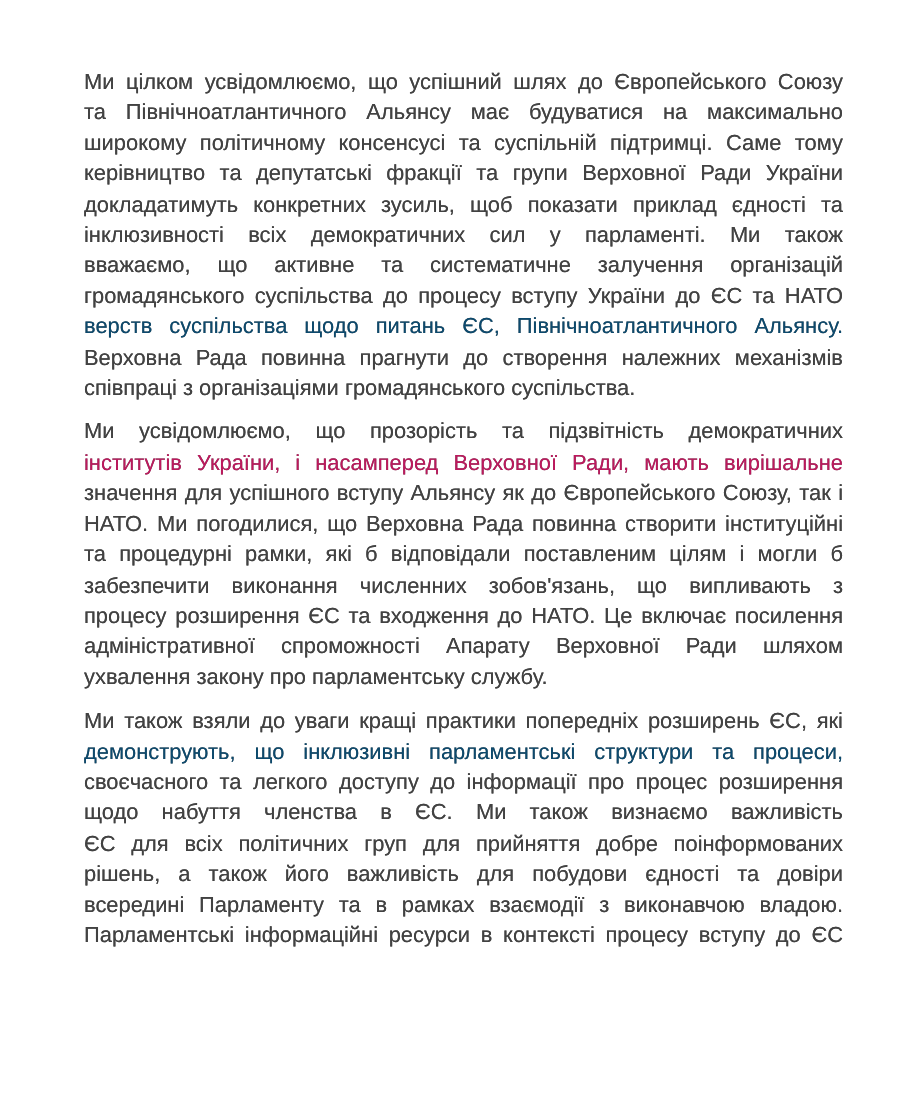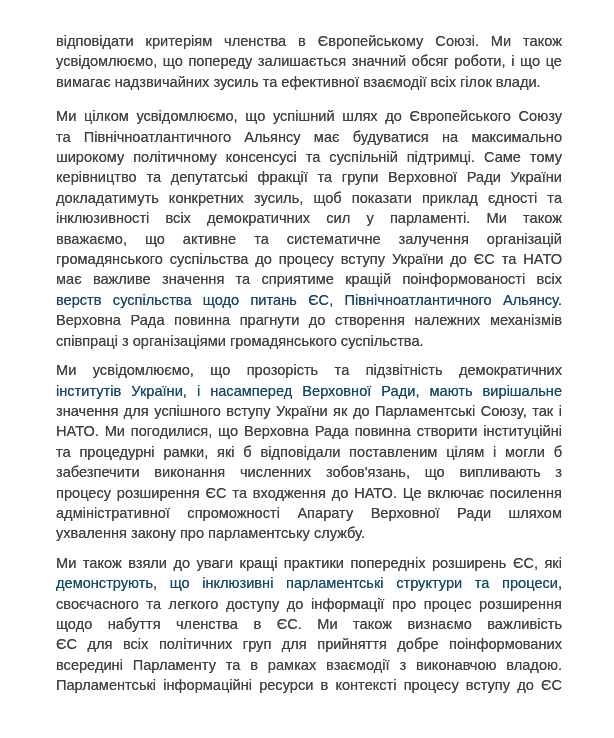--- a/index.html
+++ b/index.html
@@ -33,51 +33,46 @@
   }
   .doc-line.last-left {
     text-align-last: left;
   }
 </style>
 </head>
 <body>
 
 <div class="page" id="doc" style="background: rgb(255, 255, 255);">
     <div class="para">
-      <div class="doc-line" style="color: rgb(66, 66, 66);">відповідати критеріям членства в Європейському Союзі. Ми також</div>
-      <div class="doc-line" style="color: rgb(66, 66, 66);">усвідомлюємо, що попереду залишається значний обсяг роботи, і що це</div>
-      <div class="doc-line last-left" style="color: rgb(66, 66, 66);">вимагає надзвичайних зусиль та ефективної взаємодії всіх гілок влади.</div>
-    </div>
-    <div class="para">
       <div class="doc-line" style="color: rgb(66, 66, 66); margin-top: 14px;">Ми цілком усвідомлюємо, що успішний шлях до Європейського Союзу</div>
       <div class="doc-line" style="color: rgb(66, 66, 66);">та Північноатлантичного Альянсу має будуватися на максимально</div>
       <div class="doc-line" style="color: rgb(66, 66, 66);">широкому політичному консенсусі та суспільній підтримці. Саме тому</div>
       <div class="doc-line" style="color: rgb(66, 66, 66);">керівництво та депутатські фракції та групи Верховної Ради України</div>
       <div class="doc-line" style="color: rgb(66, 66, 66);">докладатимуть конкретних зусиль, щоб показати приклад єдності та</div>
       <div class="doc-line" style="color: rgb(66, 66, 66);">інклюзивності всіх демократичних сил у парламенті. Ми також</div>
       <div class="doc-line" style="color: rgb(66, 66, 66);">вважаємо, що активне та систематичне залучення організацій</div>
       <div class="doc-line" style="color: rgb(66, 66, 66);">громадянського суспільства до процесу вступу України до ЄС та НАТО</div>
-      <div class="doc-line" style="color: rgb(66, 66, 66);">має важливе значення та сприятиме кращій поінформованості всіх</div>
       <div class="doc-line" style="color: #0c4a6e;">верств суспільства щодо питань ЄС, Північноатлантичного Альянсу.</div>
       <div class="doc-line" style="color: rgb(66, 66, 66);">Верховна Рада повинна прагнути до створення належних механізмів</div>
       <div class="doc-line last-left" style="color: rgb(66, 66, 66);">співпраці з організаціями громадянського суспільства.</div>
     </div>
     <div class="para">
       <div class="doc-line" style="color: rgb(66, 66, 66);">Ми усвідомлюємо, що прозорість та підзвітність демократичних</div>
-      <div class="doc-line" style="color: #0c4a6e;">інститутів України, і насамперед Верховної Ради, мають вирішальне</div>
-      <div class="doc-line" style="color: rgb(66, 66, 66);">значення для успішного вступу України як до Парламентські Союзу, так і</div>
+      <div class="doc-line" style="color: #be185d;">інститутів України, і насамперед Верховної Ради, мають вирішальне</div>
+      <div class="doc-line" style="color: rgb(66, 66, 66);">значення для успішного вступу Альянсу як до Європейського Союзу, так і</div>
       <div class="doc-line" style="color: rgb(66, 66, 66);">НАТО. Ми погодилися, що Верховна Рада повинна створити інституційні</div>
       <div class="doc-line" style="color: rgb(66, 66, 66);">та процедурні рамки, які б відповідали поставленим цілям і могли б</div>
       <div class="doc-line" style="color: rgb(66, 66, 66);">забезпечити виконання численних зобов'язань, що випливають з</div>
       <div class="doc-line" style="color: rgb(66, 66, 66);">процесу розширення ЄС та входження до НАТО. Це включає посилення</div>
       <div class="doc-line" style="color: rgb(66, 66, 66);">адміністративної спроможності Апарату Верховної Ради шляхом</div>
       <div class="doc-line last-left" style="color: rgb(66, 66, 66);">ухвалення закону про парламентську службу.</div>
     </div>
     <div class="para">
       <div class="doc-line" style="color: rgb(66, 66, 66);">Ми також взяли до уваги кращі практики попередніх розширень ЄС, які</div>
       <div class="doc-line" style="color: #0c4a6e;">демонструють, що інклюзивні парламентські структури та процеси,</div>
       <div class="doc-line" style="color: rgb(66, 66, 66);">своєчасного та легкого доступу до інформації про процес розширення</div>
       <div class="doc-line" style="color: rgb(66, 66, 66);">щодо набуття членства в ЄС. Ми також визнаємо важливість</div>
       <div class="doc-line" style="color: rgb(66, 66, 66);">ЄС для всіх політичних груп для прийняття добре поінформованих</div>
+      <div class="doc-line" style="color: rgb(66, 66, 66);">рішень, а також його важливість для побудови єдності та довіри</div>
       <div class="doc-line" style="color: rgb(66, 66, 66);">всередині Парламенту та в рамках взаємодії з виконавчою владою.</div>
       <div class="doc-line" style="color: rgb(66, 66, 66);">Парламентські інформаційні ресурси в контексті процесу вступу до ЄС</div>
     </div>
   </div>
 
 </body></html>

